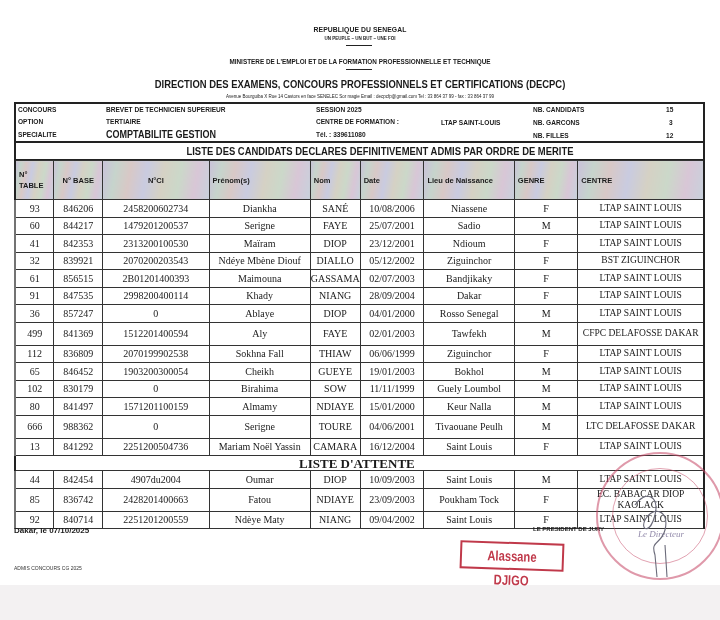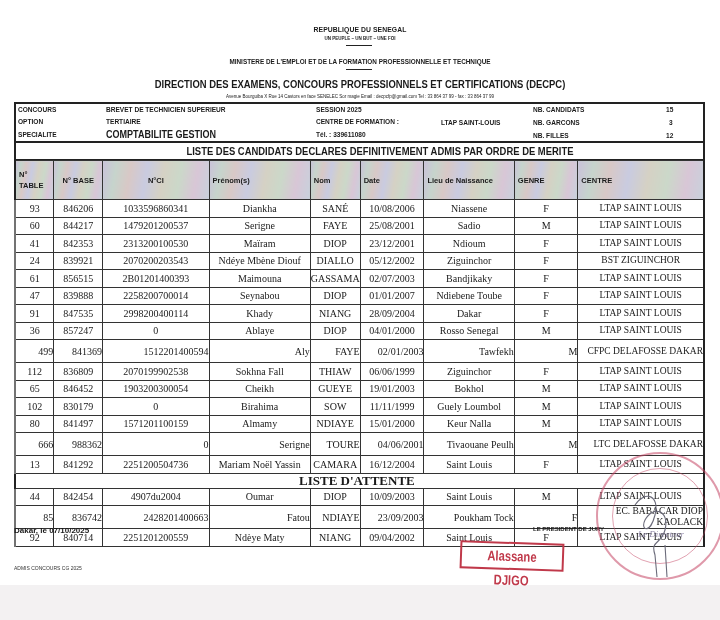--- a/index.html
+++ b/index.html
@@ -18,21 +18,21 @@
   .info .big { font-size:11px; }
 
   .title-bar { position:absolute; left:14px; top:141px; width:691px; height:20px; border:2px solid #222; box-sizing:border-box; text-align:center; font-family:"Liberation Sans", sans-serif; font-weight:bold; font-size:11.5px; line-height:16px;padding-left:40px; }
   .title-bar span { display:inline-block; transform:scaleX(0.82); }
 
   table.grid { position:absolute; left:14px; top:160px; width:691px; border-collapse:collapse; font-size:10px; }
   table.grid td, table.grid th { border:1px solid #333; padding:0; text-align:center; height:16.5px; line-height:11px; }
   table.grid th { height:38px; text-align:left; padding-left:3px; font-family:"Liberation Sans", sans-serif; font-size:7.5px; font-weight:bold;
     background: linear-gradient(100deg, #c9c2d9 0%, #c6d4cc 12%, #d8c8c6 25%, #c9cbe0 40%, #d5d1c4 55%, #cbd8c9 70%, #d8c6d6 85%, #c8d1dc 100%); }
   table.grid th.c { text-align:center; padding-left:0; }
-  table.grid tr.tall td { height:22px;text-align:right; }
+  table.grid tr.tall td { height:22px; }
   table.grid td.left-edge { border-left:2px solid #737373; }
   table.grid td.right-edge { border-right:2px solid #222;margin-left:12px; }
   table.grid tr.sep td { height:14px; text-align:left; font-family:Liberation Serif, serif; font-weight:bold; font-size:13px; border-left:2px solid #222; border-right:2px solid #222; }
   .sep-label { position:relative; left:283px; }
   .centre { font-size:9.5px; line-height:10px; }
 
   .footer-date { position:absolute; left:14px; top:526px; font-family:"Liberation Sans", sans-serif; font-weight:bold; font-size:8px; }
   .footer-pres { position:absolute; left:533px; top:526px; font-family:"Liberation Sans", sans-serif; font-weight:bold; font-size:6px; }
   .footer-ref { position:absolute; left:14px; top:565px; font-family:"Liberation Sans", sans-serif; font-size:5px; color:#333; }
   .name-stamp { position:absolute; left:460px; top:542px; width:104px; height:28px; border:2px solid #c0394a; box-sizing:border-box; color:#c0394a; font-family:"Liberation Sans", sans-serif; font-weight:bold; font-size:14px; line-height:24px; text-align:center; transform:rotate(2deg); }
@@ -98,80 +98,69 @@
         <th>Date</th>
         <th>Lieu de Naissance</th>
         <th>GENRE</th>
         <th style="border-right:2px solid #222;">CENTRE</th>
       </tr>
     </thead>
     <tbody id="admitted-body">
         <tr>
           <td class="left-edge">93</td>
           <td>846206</td>
-          <td>1033596860341</td>
+          <td>2458200602734</td>
           <td>Diankha</td>
           <td>SANÉ</td>
           <td>10/08/2006</td>
           <td>Niassene</td>
           <td>F</td>
           <td class="right-edge centre">LTAP SAINT LOUIS</td>
         </tr>
         <tr>
           <td class="left-edge">60</td>
           <td>844217</td>
           <td>1479201200537</td>
           <td>Serigne</td>
           <td>FAYE</td>
-          <td>25/08/2001</td>
+          <td>25/07/2001</td>
           <td>Sadio</td>
           <td>M</td>
           <td class="right-edge centre">LTAP SAINT LOUIS</td>
         </tr>
         <tr>
           <td class="left-edge">41</td>
           <td>842353</td>
           <td>2313200100530</td>
           <td>Maïram</td>
           <td>DIOP</td>
           <td>23/12/2001</td>
           <td>Ndioum</td>
           <td>F</td>
           <td class="right-edge centre">LTAP SAINT LOUIS</td>
         </tr>
         <tr>
-          <td class="left-edge">24</td>
+          <td class="left-edge">32</td>
           <td>839921</td>
           <td>2070200203543</td>
           <td>Ndéye Mbène Diouf</td>
           <td>DIALLO</td>
           <td>05/12/2002</td>
           <td>Ziguinchor</td>
           <td>F</td>
           <td class="right-edge centre">BST ZIGUINCHOR</td>
         </tr>
         <tr>
           <td class="left-edge">61</td>
           <td>856515</td>
           <td>2B01201400393</td>
           <td>Maimouna</td>
           <td>GASSAMA</td>
           <td>02/07/2003</td>
           <td>Bandjikaky</td>
-          <td>F</td>
-          <td class="right-edge centre">LTAP SAINT LOUIS</td>
-        </tr>
-        <tr>
-          <td class="left-edge">47</td>
-          <td>839888</td>
-          <td>2258200700014</td>
-          <td>Seynabou</td>
-          <td>DIOP</td>
-          <td>01/01/2007</td>
-          <td>Ndiebene Toube</td>
           <td>F</td>
           <td class="right-edge centre">LTAP SAINT LOUIS</td>
         </tr>
         <tr>
           <td class="left-edge">91</td>
           <td>847535</td>
           <td>2998200400114</td>
           <td>Khady</td>
           <td>NIANG</td>
           <td>28/09/2004</td>

